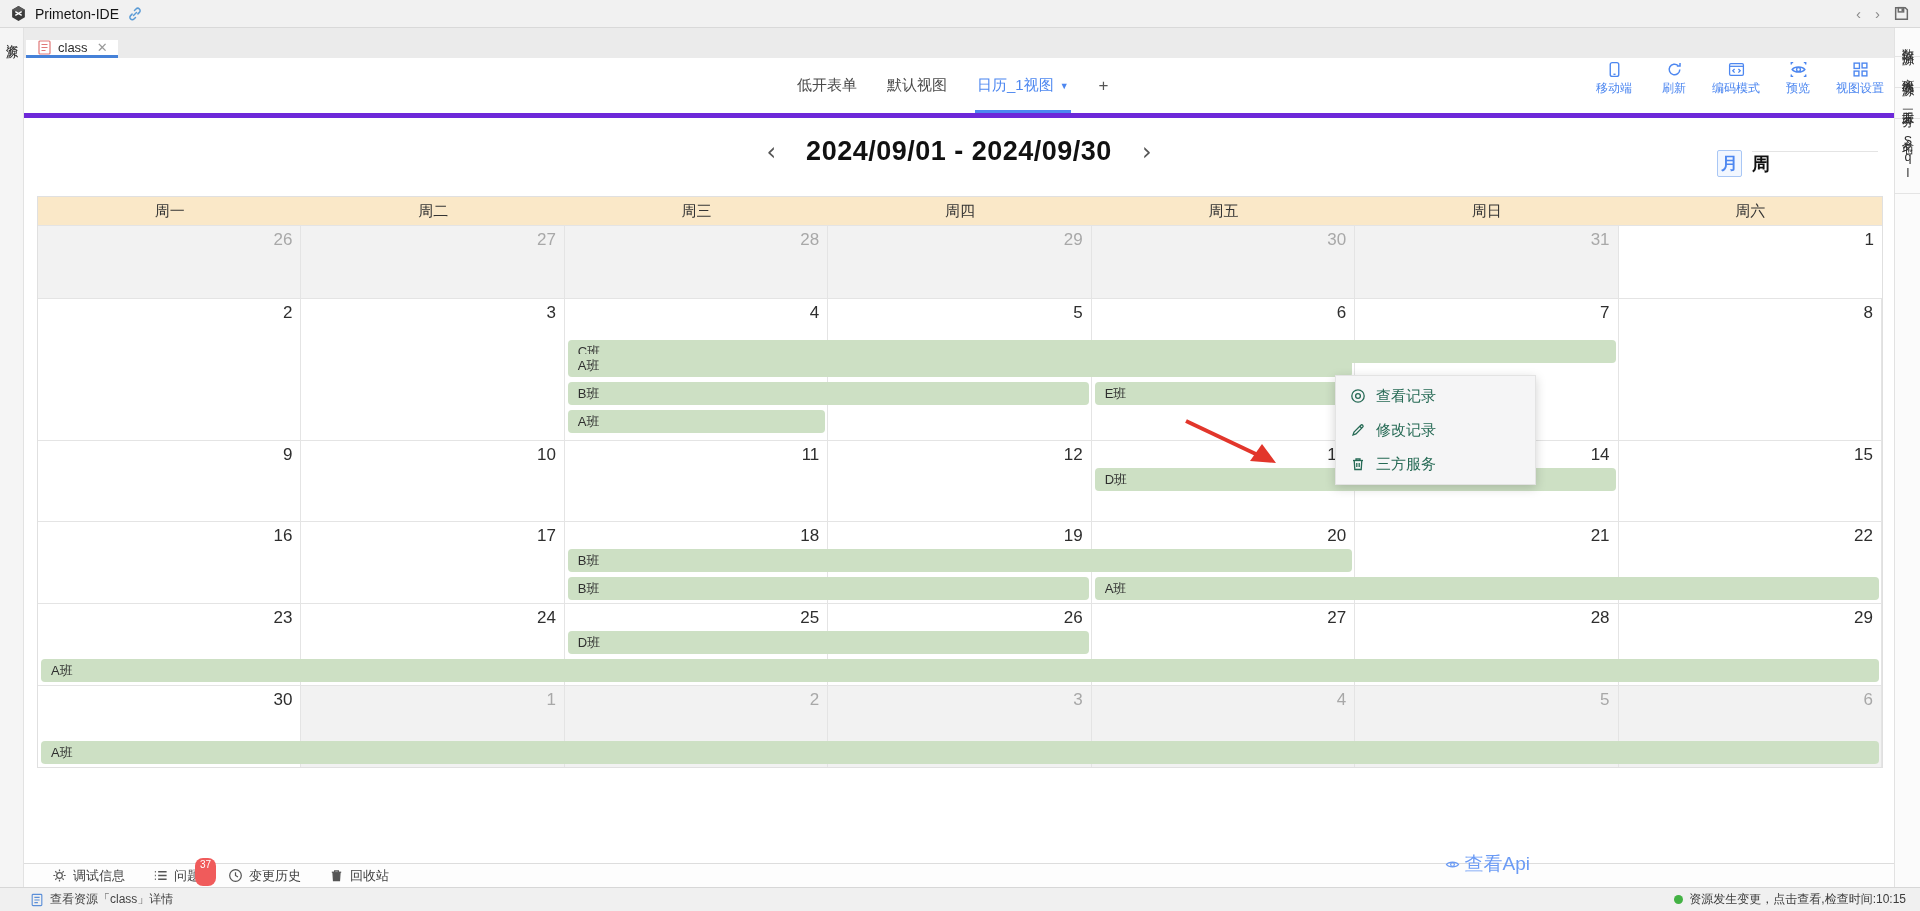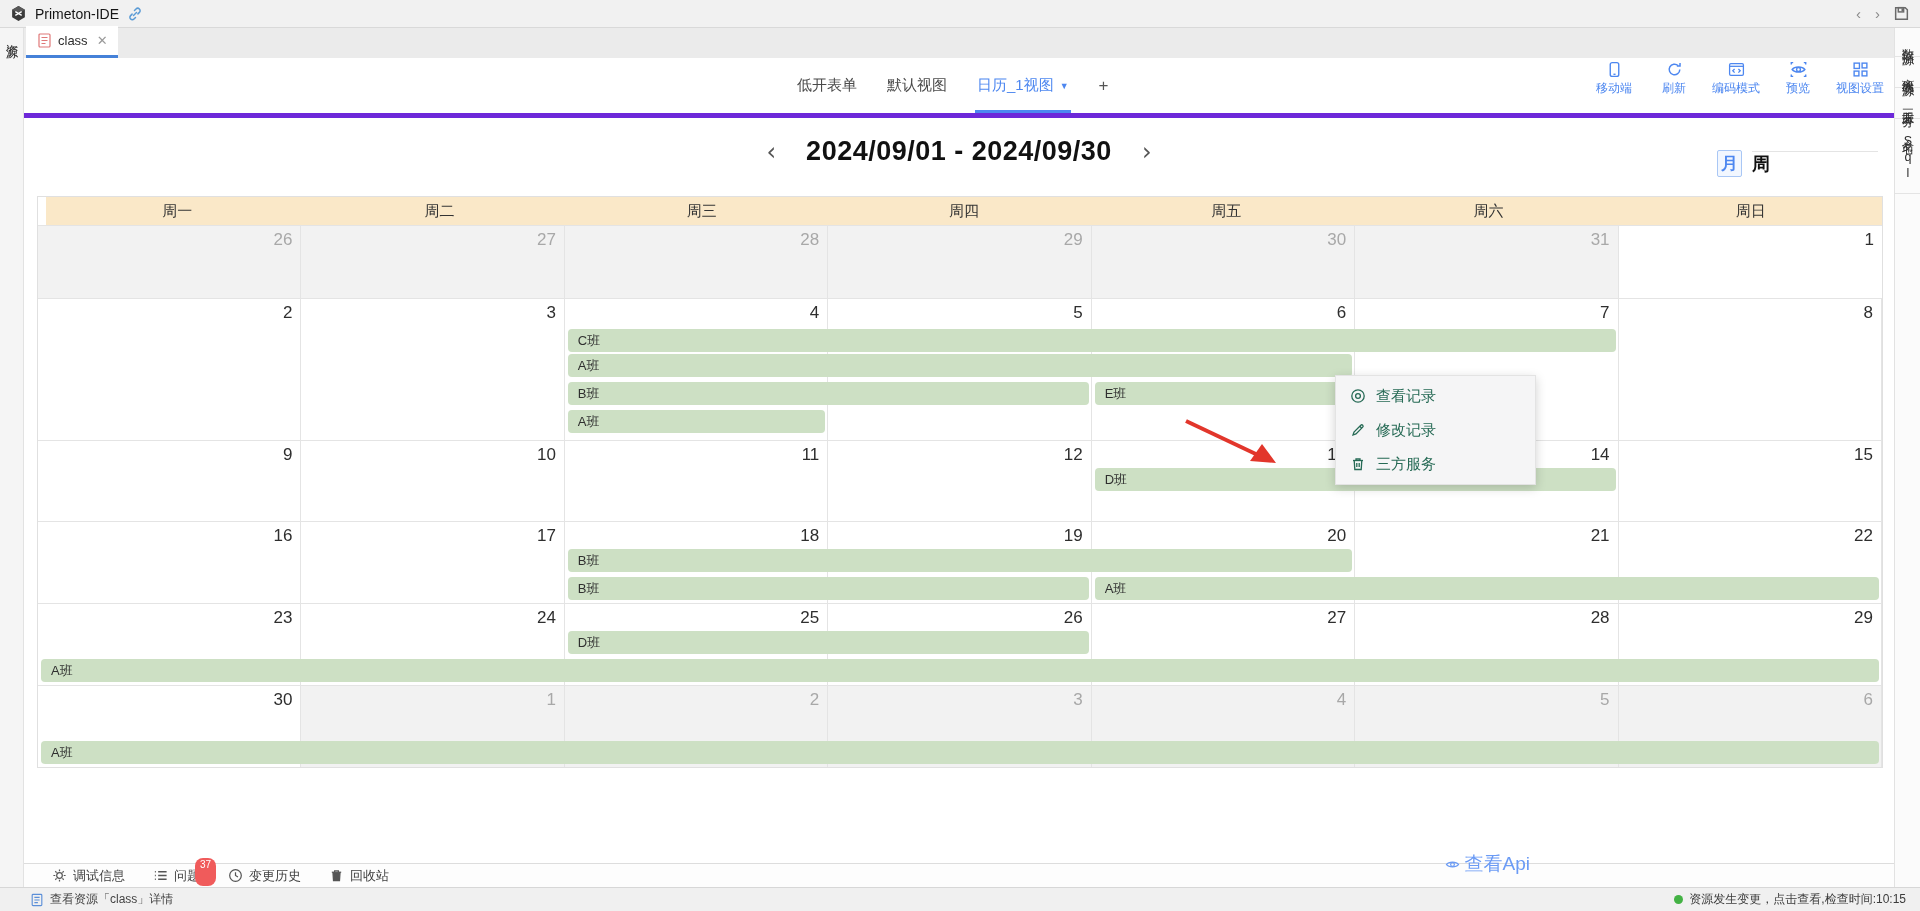--- a/index.html
+++ b/index.html
@@ -20,21 +20,21 @@
   .app-body { flex:1 1 auto; display:flex; min-height:0; }
   .left-strip { width:24px; background:#f5f5f5; border-right:1px solid #e2e2e2; padding-top:6px; display:flex; flex-direction:column; align-items:center; }
   .right-strip { width:26px; background:#fbfbfb; border-left:1px solid #e2e2e2; display:flex; flex-direction:column; align-items:stretch; }
   .vtext { writing-mode:vertical-lr; text-orientation:upright; font-size:12.5px; color:#2c2c2c; letter-spacing:2px; }
   .right-strip .vtab { padding:11px 0; text-align:center; border-bottom:1px solid #e4e4e4; display:flex; justify-content:center; cursor:pointer; }
 
   .center-col { flex:1; display:flex; flex-direction:column; min-width:0; }
 
   
   .tabbar { height:30px; background:#ebebeb; display:flex; align-items:flex-end; flex:0 0 auto; }
-  .etab { height:32px; background:#fff; display:flex; align-items:center; gap:7px; padding:0 10px 0 12px; border-bottom:3px solid #4581d8; margin-left:2px; font-size:13px; color:#2d2d2d; }
+  .etab { height:18px; background:#fff; display:flex; align-items:center; gap:7px; padding:0 10px 0 12px; border-bottom:3px solid #4581d8; margin-left:2px; font-size:13px; color:#2d2d2d; }
   .etab .doc { width:13px; height:15px; display:inline-flex; }
   .etab .close { color:#9a9a9a; font-size:13px; margin-left:2px; cursor:pointer; }
 
   
   .toolbar { height:60px; background:#fff; border-bottom:5px solid #6d28d9; position:relative; flex:0 0 auto; }
   .view-tabs { position:absolute; left:50%; top:0; transform:translateX(-52%); height:100%; display:flex; align-items:center; gap:30px; }
   .view-tab { position:relative; height:100%; display:flex; align-items:center; gap:4px; font-size:15px; color:#4a4a4a; cursor:pointer; }
   .view-tab.active { color:#4d87f0; }
   .view-tab.active::after { content:""; position:absolute; left:-2px; right:-2px; bottom:0; height:3px; background:#4d87f0; }
   .view-tab .caret { font-size:9px; margin-left:2px; }
@@ -46,21 +46,21 @@
   
   .canvas { flex:1; position:relative; background:#fff; min-height:0; }
   .cal-nav { position:absolute; top:18px; left:50%; transform:translateX(-50%); display:flex; align-items:center; gap:30px; }
   .cal-nav .arrow { font-size:24px; color:#555; cursor:pointer; font-family:"DejaVu Sans", sans-serif; }
   .cal-nav .range { font-size:27px; font-weight:bold; color:#111; letter-spacing:0.5px; }
   .view-toggle { position:absolute; top:32px; right:16px; display:flex; align-items:center; gap:10px; }
   .view-toggle .month { width:25px; height:27px; border:1px solid #a9c7f5; background:#f2f7ff; color:#4d87f0; font-size:17px; font-weight:bold; display:flex; align-items:center; justify-content:center; border-radius:2px; cursor:pointer; }
   .view-toggle .week { color:#111; font-size:18px; font-weight:bold; cursor:pointer; }
 
   .calendar { position:absolute; top:78px; left:13px; width:1846px; border:1px solid #e0e0e0; }
-  .cal-header { height:28px; background:#fae8c8; display:grid; grid-template-columns:repeat(7,1fr);margin-left:8px; }
+  .cal-header { height:28px; background:#fae8c8; display:grid; grid-template-columns:repeat(7,1fr); }
   .cal-header .wd { display:flex; align-items:center; justify-content:center; font-size:15px; color:#333; }
   .week { position:relative; display:grid; grid-template-columns:repeat(7,1fr); border-top:1px solid #e4e4e4; }
   .cell { border-right:1px solid #e4e4e4; padding:4px 8px 0 0; text-align:right; font-size:17px; color:#2e2e2e; background:#fff; }
   .cell:last-child { border-right:none; }
   .cell.muted { background:#f2f2f2; color:#a8a8a8; }
   .evt { position:absolute; height:23px; background:#cde0c4; border-radius:4px; font-size:13px; color:#2f2f2f; line-height:23px; padding-left:10px; overflow:hidden; white-space:nowrap; cursor:pointer; }
 
   .api-link { position:absolute; right:364px; top:733px; display:flex; align-items:center; gap:5px; color:#6b9bf5; font-size:19px; cursor:pointer; }
   .api-link .icon { width:15px; height:15px; display:inline-flex; }
 
@@ -218,42 +218,42 @@
           <span class="week">周</span>
         </div>
 
         <div class="calendar">
           <div class="cal-header">
               <div class="wd">周一</div>
               <div class="wd">周二</div>
               <div class="wd">周三</div>
               <div class="wd">周四</div>
               <div class="wd">周五</div>
+              <div class="wd">周日</div>
               <div class="wd">周六</div>
-              <div class="wd">周日</div>
             </div>
           <div id="weeks-host">
               <div class="week" style="height: 73px;">
                 <div class="cell muted"><span>26</span></div>
                 <div class="cell muted"><span>27</span></div>
                 <div class="cell muted"><span>28</span></div>
                 <div class="cell muted"><span>29</span></div>
                 <div class="cell muted"><span>30</span></div>
                 <div class="cell muted"><span>31</span></div>
                 <div class="cell"><span>1</span></div>
               </div>
               <div class="week" style="height: 142px;">
                 <div class="cell"><span>2</span></div>
                 <div class="cell"><span>3</span></div>
                 <div class="cell"><span>4</span></div>
                 <div class="cell"><span>5</span></div>
                 <div class="cell"><span>6</span></div>
                 <div class="cell"><span>7</span></div>
                 <div class="cell"><span>8</span></div>
-                <div class="evt" style="left: calc(28.5714% + 3px); width: calc(57.1429% - 6px); top: 30px;">C班</div>
+                <div class="evt" style="left: calc(28.5714% + 3px); width: calc(57.1429% - 6px); top: 41px;">C班</div>
                 <div class="evt" style="left: calc(28.5714% + 3px); width: calc(42.8571% - 6px); top: 55px;">A班</div>
                 <div class="evt" style="left: calc(28.5714% + 3px); width: calc(28.5714% - 6px); top: 83px;">B班</div>
                 <div class="evt" style="left: calc(57.1429% + 3px); width: calc(14.2857% - 6px); top: 83px;">E班</div>
                 <div class="evt" style="left: calc(28.5714% + 3px); width: calc(14.2857% - 6px); top: 111px;">A班</div>
               </div>
               <div class="week" style="height: 81px;">
                 <div class="cell"><span>9</span></div>
                 <div class="cell"><span>10</span></div>
                 <div class="cell"><span>11</span></div>
                 <div class="cell"><span>12</span></div>

